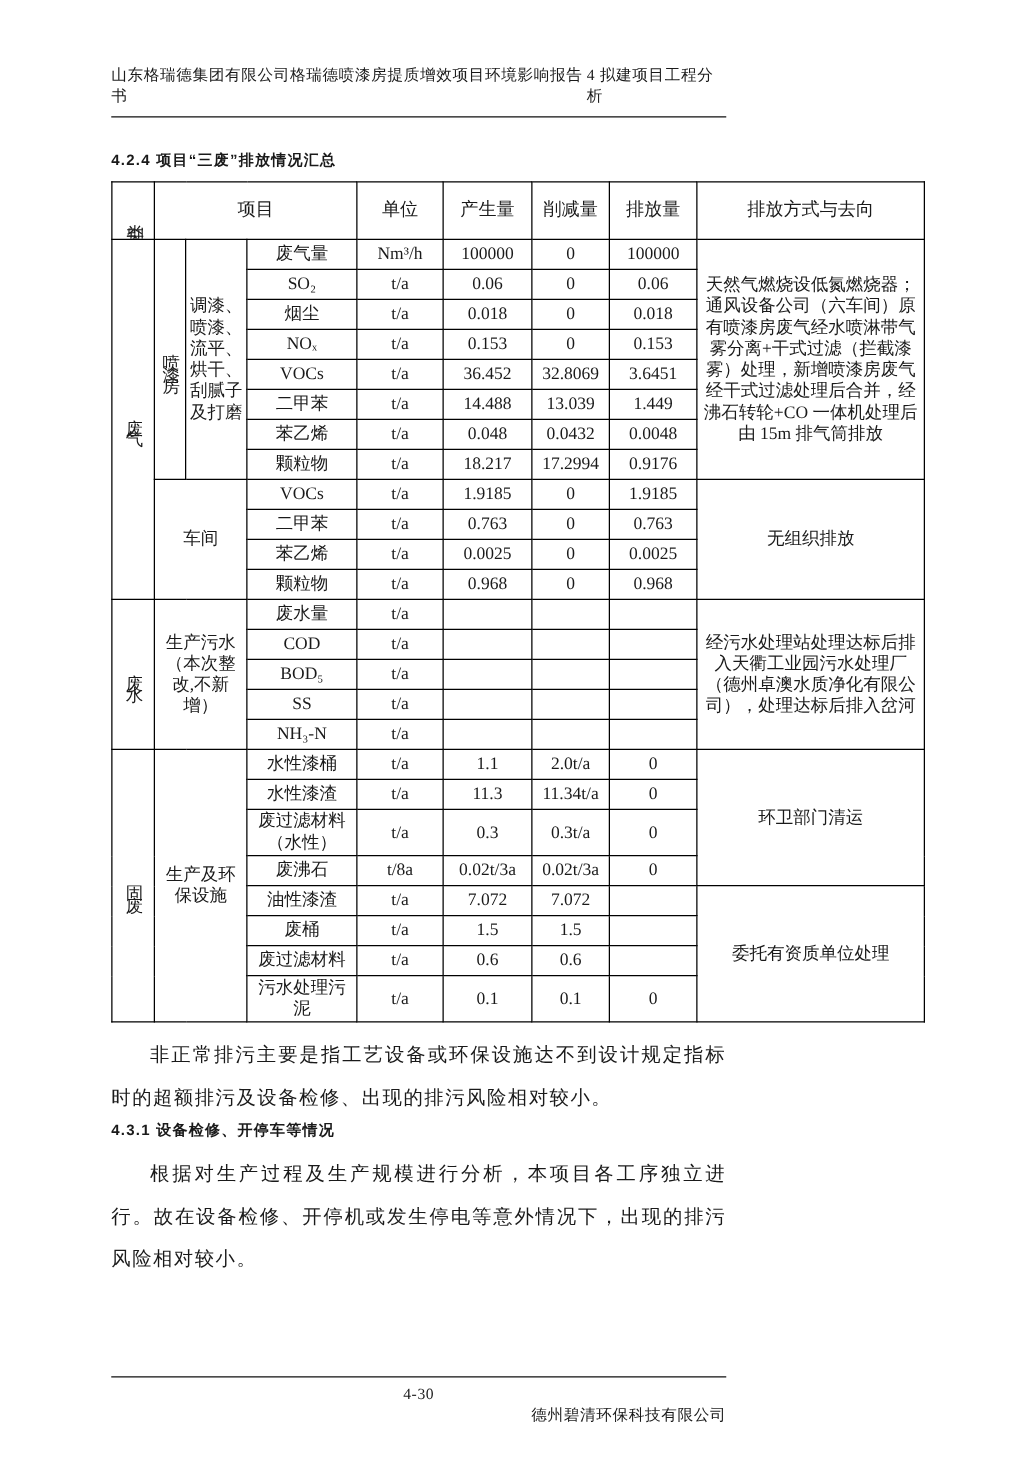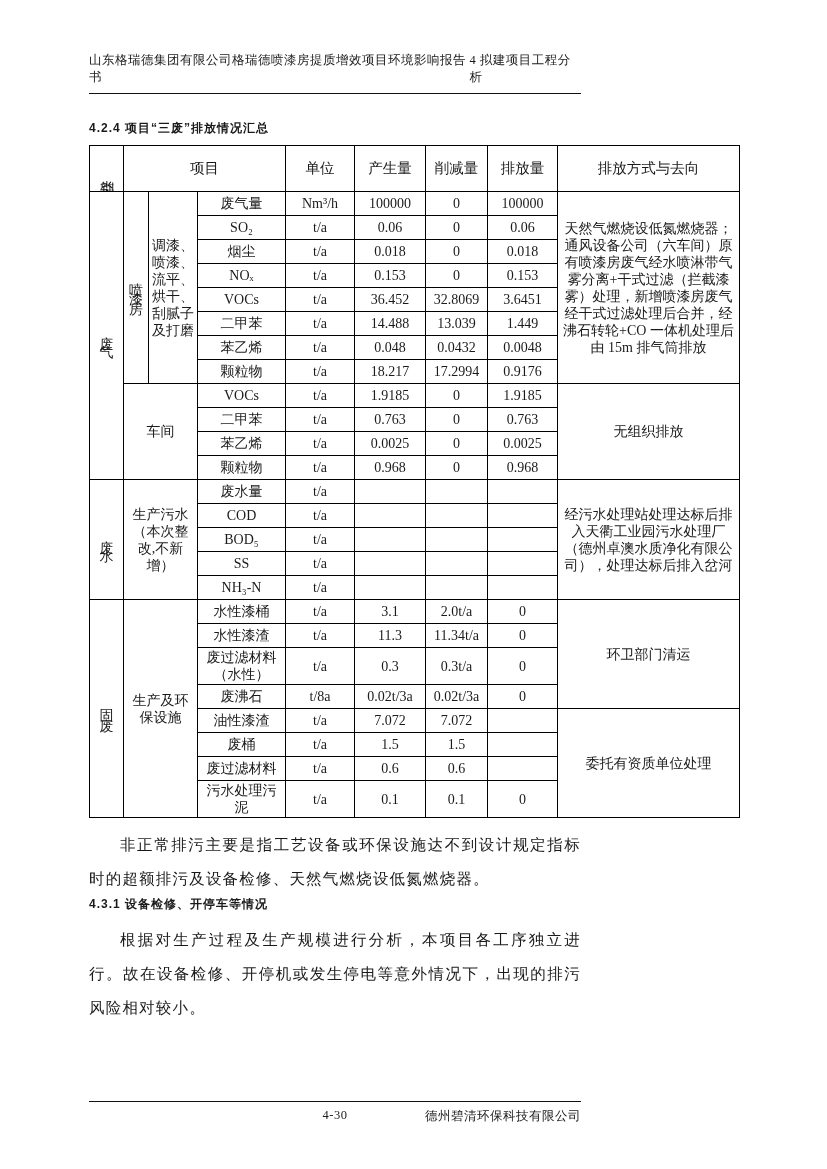--- a/index.html
+++ b/index.html
@@ -67,21 +67,21 @@
   }
   .vert-sm { letter-spacing: 2px; }
   .b { font-weight: bold; }
   
   .page-footer { margin-top: auto; }
   .footer-rule { border-top: 1.4px solid #111; }
   .footer-line {
     position: relative; margin-top: 6px;
     font-size: 12.5px; text-align: center; letter-spacing: 0.5px;
   }
-  .footer-company { position: absolute; right: 0; top: 0; }
+  .footer-company { position: absolute; right: 0; top: 16px; }
 </style>
 </head>
 <body>
 
 <div class="page">
 
   <header class="page-header">
     <span>山东格瑞德集团有限公司格瑞德喷漆房提质增效项目环境影响报告书</span>
     <span>4 拟建项目工程分析</span>
   </header>
@@ -243,21 +243,21 @@
         <td></td>
         <td></td>
         <td></td>
       </tr>
 
       <tr>
         <td rowspan="8"><span class="vert">固废</span></td>
         <td class="groupcell" colspan="2" rowspan="8">生产及环保设施</td>
         <td>水性漆桶</td>
         <td>t/a</td>
-        <td>3.1</td>
+        <td>1.1</td>
         <td>2.0t/a</td>
         <td>0</td>
         <td class="remark" rowspan="4">环卫部门清运</td>
       </tr>
       <tr>
         <td>水性漆渣</td>
         <td>t/a</td>
         <td>11.3</td>
         <td>11.34t/a</td>
         <td>0</td>
@@ -301,21 +301,21 @@
       <tr>
         <td>污水处理污泥</td>
         <td>t/a</td>
         <td>0.1</td>
         <td>0.1</td>
         <td>0</td>
       </tr>
     </tbody>
   </table>
 
-  <p class="body-p">非正常排污主要是指工艺设备或环保设施达不到设计规定指标时的超额排污及设备检修、天然气燃烧设低氮燃烧器。</p>
+  <p class="body-p">非正常排污主要是指工艺设备或环保设施达不到设计规定指标时的超额排污及设备检修、出现的排污风险相对较小。</p>
 
   <div class="h-431">4.3.1 设备检修、开停车等情况</div>
   <p class="body-p">根据对生产过程及生产规模进行分析，本项目各工序独立进行。故在设备检修、开停机或发生停电等意外情况下，出现的排污风险相对较小。</p>
 
   <footer class="page-footer">
     <div class="footer-rule"></div>
     <div class="footer-line">
       <span class="footer-page">4-30</span>
       <span class="footer-company">德州碧清环保科技有限公司</span>
     </div>

